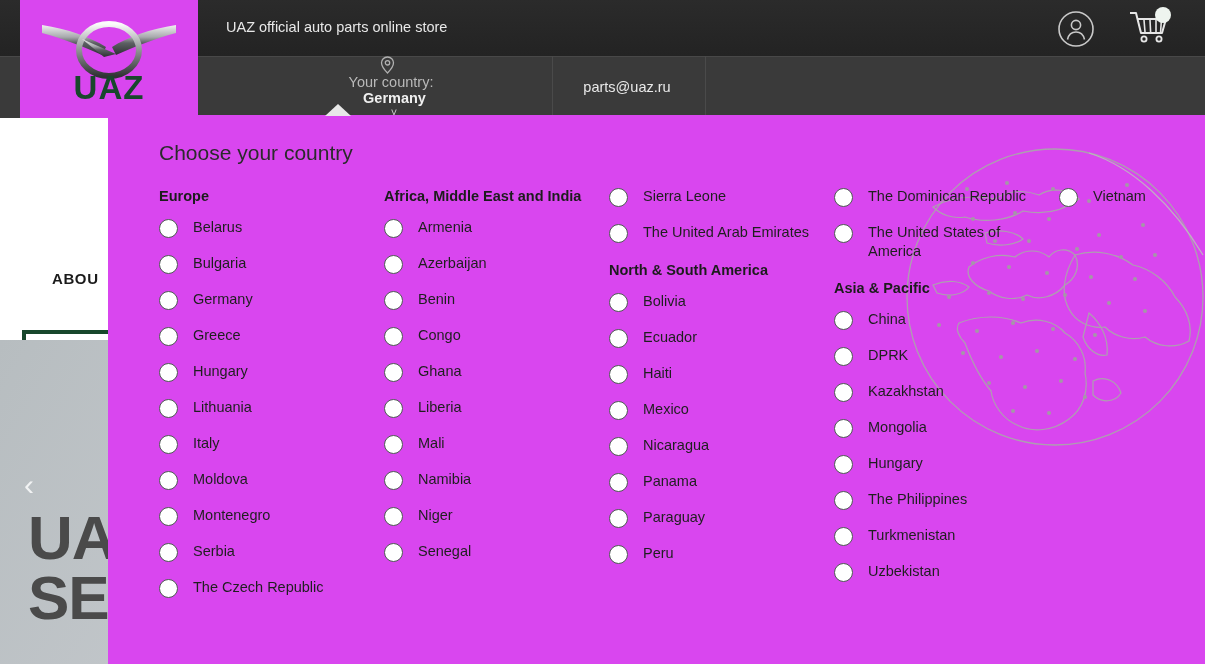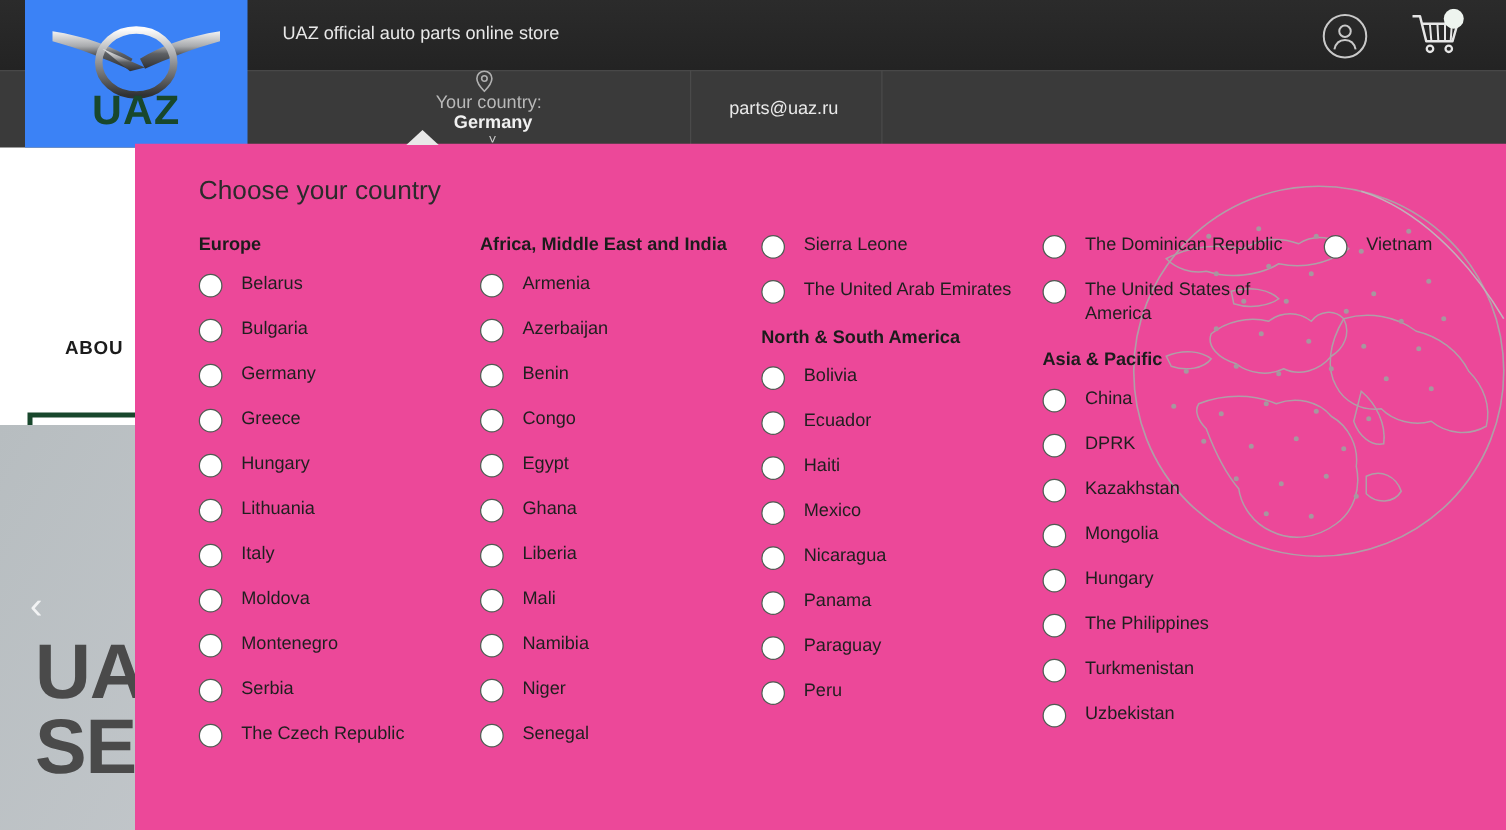--- a/index.html
+++ b/index.html
@@ -58,21 +58,21 @@
     position:absolute; left:0; top:0; width:1205px; height:56px;
     background:linear-gradient(180deg,#2b2b2b 0%, #232323 100%);
   }
   .header-bottom {
     position:absolute; left:0; top:56px; width:1205px; height:62px;
     background:#3a3a3a;
     border-top:1px solid #484848;
   }
   .logo-box {
     position:absolute; left:20px; top:0; width:178px; height:118px;
-    background:#3b82f6; z-index:3;
+    background:#d946ef; z-index:3;
     display:flex; flex-direction:column; align-items:center; justify-content:center;
   }
   .logo-svg { display:block; }
   .site-tagline {
     position:absolute; left:226px; top:19px;
     font-size:14.5px; color:#e8e8e8;
   }
 
   .country-cell {
     position:absolute; left:208px; top:56px; width:345px; height:62px;
@@ -91,21 +91,21 @@
     border-right:1px solid #4a4a4a;
   }
   .email-link { font-size:14.5px; color:#e9e9e9; text-decoration:none; }
 
   .acct-icon { position:absolute; left:1057px; top:10px; }
   .cart-icon { position:absolute; left:1128px; top:7px; }
 
   
   .country-panel {
     position:absolute; left:108px; top:115px; width:1097px; height:549px;
-    background:#ec4899; z-index:30; overflow:hidden;
+    background:#d946ef; z-index:30; overflow:hidden;
   }
   .panel-arrow {
     position:absolute; left:325px; top:104px; width:0; height:0;
     border-left:13px solid transparent; border-right:13px solid transparent;
     border-bottom:12px solid #e8e8e8; z-index:31;
   }
   .globe-wrap {
     position:absolute; left:795px; top:30px; width:305px; height:305px;
     opacity:.9; pointer-events:none;
   }
@@ -345,24 +345,20 @@
       <div class="opt">
           <span class="radio"></span>
           <span class="opt-label">Benin</span>
         </div>
       <div class="opt">
           <span class="radio"></span>
           <span class="opt-label">Congo</span>
         </div>
       <div class="opt">
           <span class="radio"></span>
-          <span class="opt-label">Egypt</span>
-        </div>
-      <div class="opt">
-          <span class="radio"></span>
           <span class="opt-label">Ghana</span>
         </div>
       <div class="opt">
           <span class="radio"></span>
           <span class="opt-label">Liberia</span>
         </div>
       <div class="opt">
           <span class="radio"></span>
           <span class="opt-label">Mali</span>
         </div>

